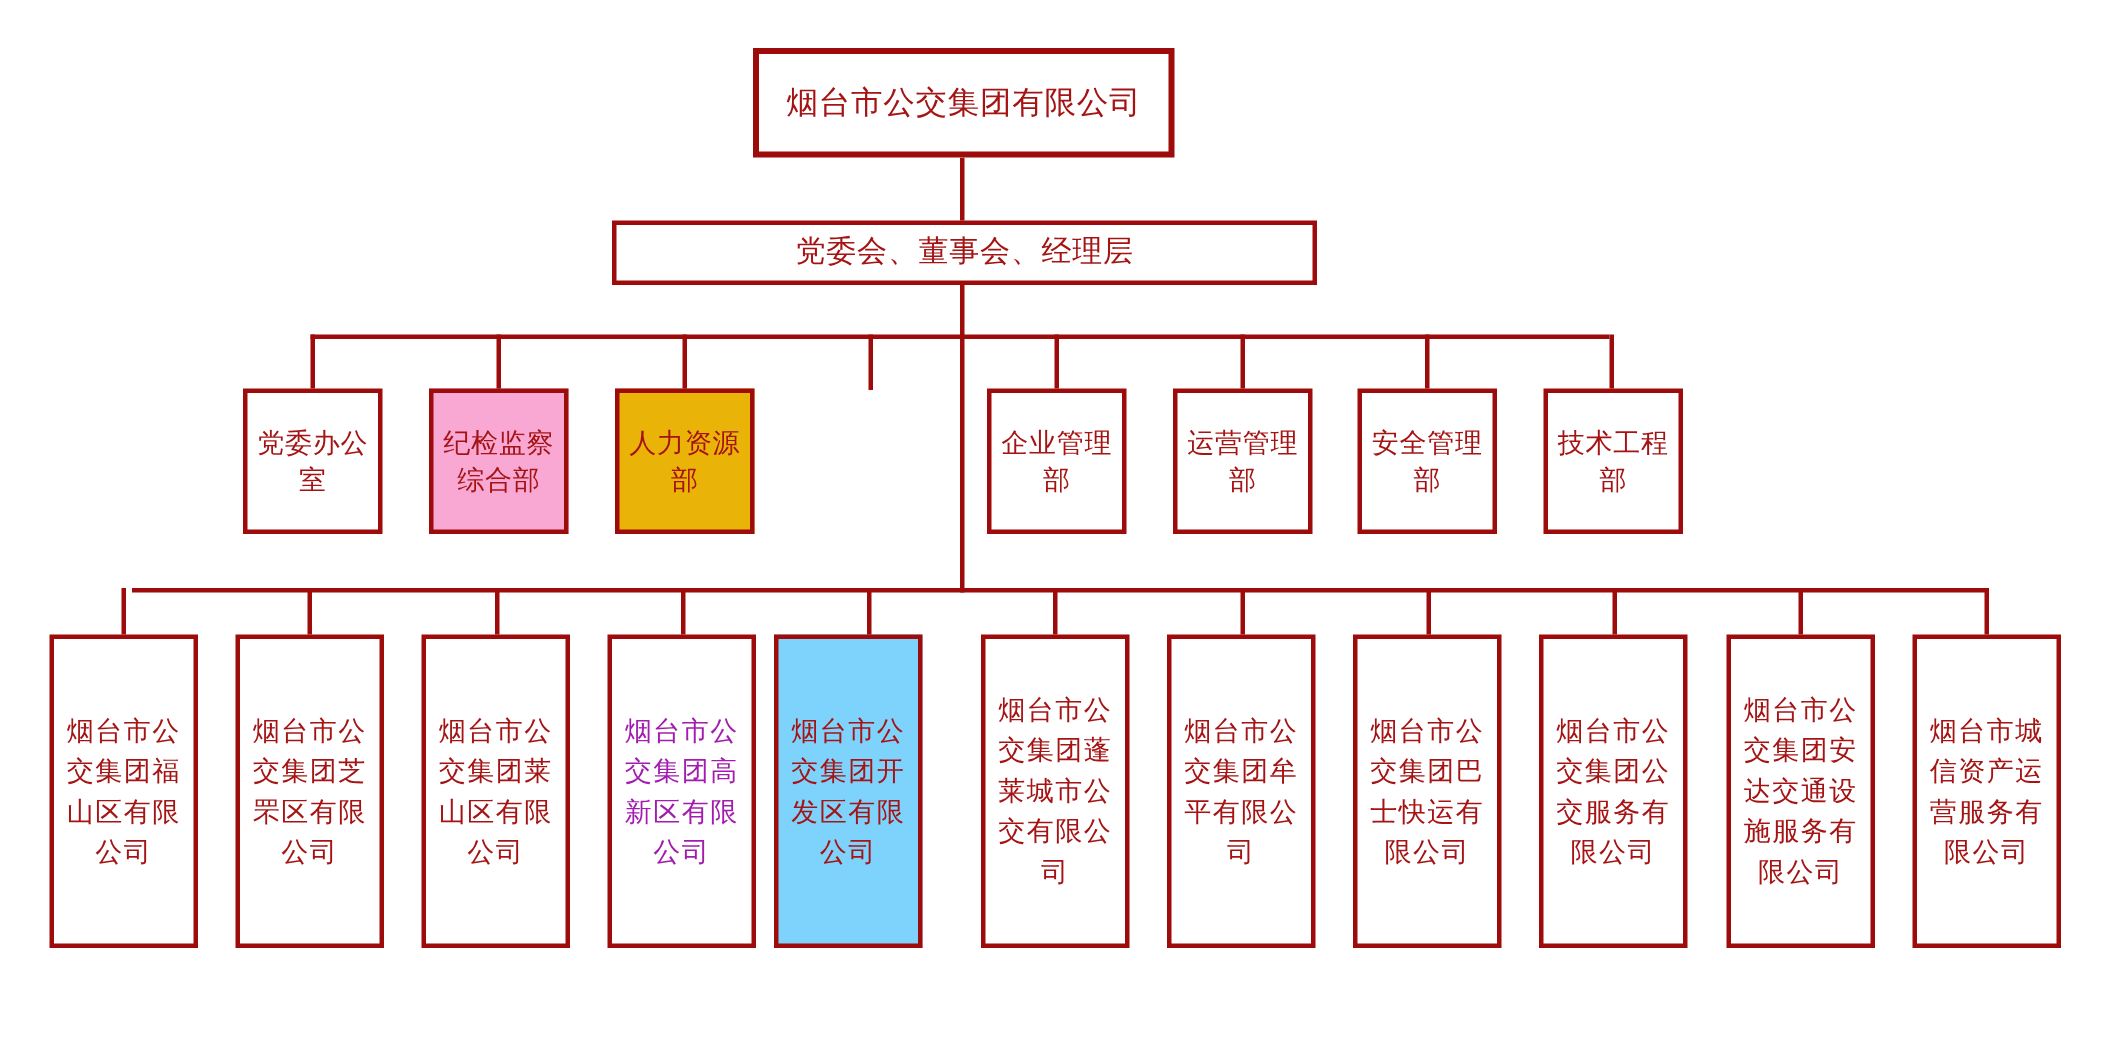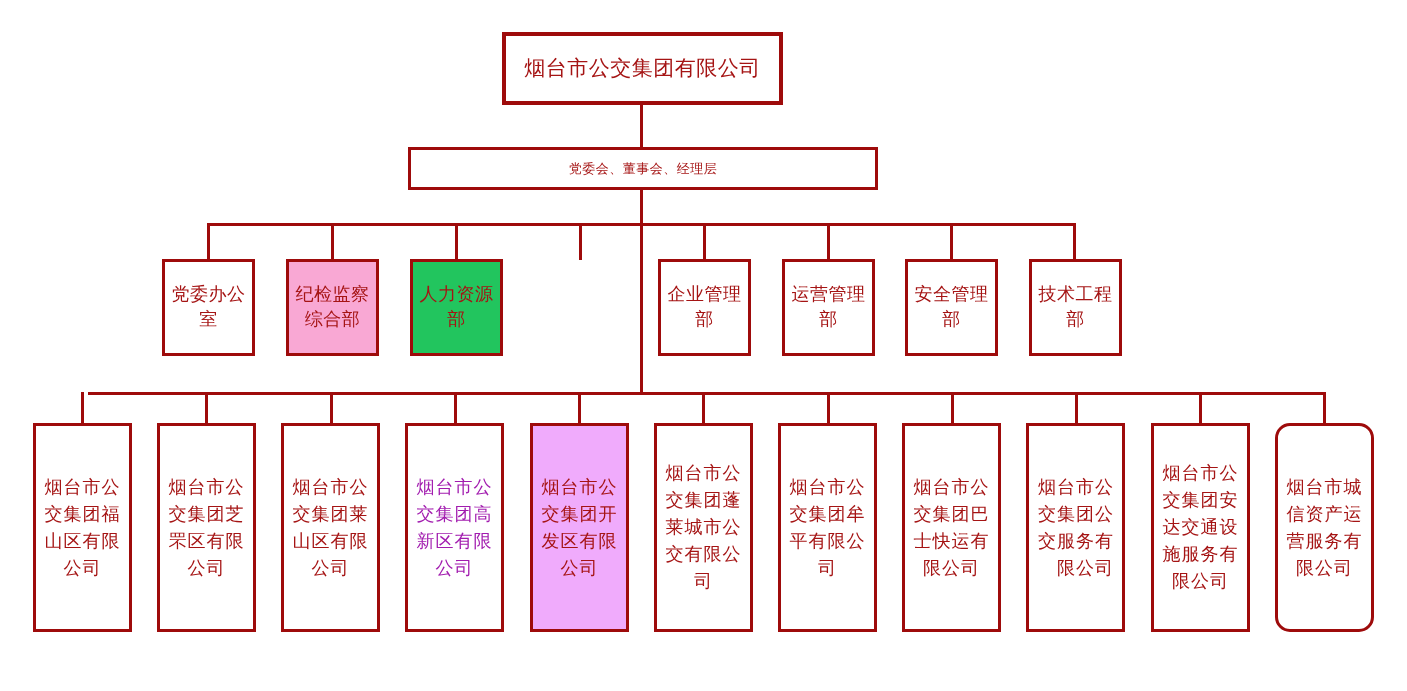--- a/index.html
+++ b/index.html
@@ -43,30 +43,29 @@
     height: 73px;
     font-size: 21px;
     border-width: 4px;
   }
   
   .lvl-gov {
     left: 408px;
     top: 147px;
     width: 470px;
     height: 43px;
-    font-size: 13px;
+    font-size: 20px;
     border-width: 3px;
   }
   
   .lvl-dept {
     top: 259px;
     width: 93px;
     height: 97px;
     font-size: 18px;
-    font-family: Liberation Mono, monospace;
   }
   .lvl-dept .box-label {
     line-height: 1.35;
   }
   
   .lvl-sub {
     top: 423px;
     width: 99px;
     height: 209px;
     font-size: 18px;
@@ -112,21 +111,21 @@
   <div class="line line-v" style="left: 827px; top: 223px; height: 37px; background: rgb(158, 11, 11);"></div>
   <div class="line line-v" style="left: 950px; top: 223px; height: 37px; background: rgb(158, 11, 11);"></div>
   <div class="line line-v" style="left: 1073px; top: 223px; height: 37px; background: rgb(158, 11, 11);"></div>
 
   <div class="box lvl-dept" style="left: 162px; border-color: rgb(158, 11, 11); color: rgb(165, 20, 20); background-color: rgb(255, 255, 255);">
     <span class="box-label">党委办公室</span>
   </div>
   <div class="box lvl-dept" style="left: 286px; border-color: rgb(158, 11, 11); color: rgb(165, 20, 20); background-color: #f9a8d4;">
     <span class="box-label">纪检监察综合部</span>
   </div>
-  <div class="box lvl-dept" style="left: 410px; border-color: rgb(158, 11, 11); color: rgb(165, 20, 20); background-color: #22c55e;">
+  <div class="box lvl-dept" style="left: 410px; border-color: rgb(158, 11, 11); color: rgb(165, 20, 20); background-color: #eab308;">
     <span class="box-label">人力资源部</span>
   </div>
   <div class="box lvl-dept" style="left: 658px; border-color: rgb(158, 11, 11); color: rgb(165, 20, 20); background-color: rgb(255, 255, 255);">
     <span class="box-label">企业管理部</span>
   </div>
   <div class="box lvl-dept" style="left: 782px; border-color: rgb(158, 11, 11); color: rgb(165, 20, 20); background-color: rgb(255, 255, 255);">
     <span class="box-label">运营管理部</span>
   </div>
   <div class="box lvl-dept" style="left: 905px; border-color: rgb(158, 11, 11); color: rgb(165, 20, 20); background-color: rgb(255, 255, 255);">
     <span class="box-label">安全管理部</span>
@@ -154,35 +153,35 @@
   </div>
   <div class="box lvl-sub" style="left: 157px; border-color: rgb(158, 11, 11); color: rgb(165, 20, 20); background-color: rgb(255, 255, 255);">
     <span class="box-label">烟台市公交集团芝罘区有限公司</span>
   </div>
   <div class="box lvl-sub" style="left: 281px; border-color: rgb(158, 11, 11); color: rgb(165, 20, 20); background-color: rgb(255, 255, 255);">
     <span class="box-label">烟台市公交集团莱山区有限公司</span>
   </div>
   <div class="box lvl-sub" style="left: 405px; border-color: rgb(158, 11, 11); color: #a21caf; background-color: rgb(255, 255, 255);">
     <span class="box-label">烟台市公交集团高新区有限公司</span>
   </div>
-  <div class="box lvl-sub" style="left: 530px; border-color: rgb(158, 11, 11); color: rgb(165, 20, 20); background-color: #f0abfc;">
+  <div class="box lvl-sub" style="left: 516px; border-color: rgb(158, 11, 11); color: rgb(165, 20, 20); background-color: #7dd3fc;">
     <span class="box-label">烟台市公交集团开发区有限公司</span>
   </div>
   <div class="box lvl-sub" style="left: 654px; border-color: rgb(158, 11, 11); color: rgb(165, 20, 20); background-color: rgb(255, 255, 255);">
     <span class="box-label">烟台市公交集团蓬莱城市公交有限公司</span>
   </div>
   <div class="box lvl-sub" style="left: 778px; border-color: rgb(158, 11, 11); color: rgb(165, 20, 20); background-color: rgb(255, 255, 255);">
     <span class="box-label">烟台市公交集团牟平有限公司</span>
   </div>
   <div class="box lvl-sub" style="left: 902px; border-color: rgb(158, 11, 11); color: rgb(165, 20, 20); background-color: rgb(255, 255, 255);">
     <span class="box-label">烟台市公交集团巴士快运有限公司</span>
   </div>
-  <div class="box lvl-sub" style="left: 1026px; border-color: rgb(158, 11, 11); color: rgb(165, 20, 20); background-color: rgb(255, 255, 255); text-align: right;">
+  <div class="box lvl-sub" style="left: 1026px; border-color: rgb(158, 11, 11); color: rgb(165, 20, 20); background-color: rgb(255, 255, 255);">
     <span class="box-label">烟台市公交集团公交服务有限公司</span>
   </div>
   <div class="box lvl-sub" style="left: 1151px; border-color: rgb(158, 11, 11); color: rgb(165, 20, 20); background-color: rgb(255, 255, 255);">
     <span class="box-label">烟台市公交集团安达交通设施服务有限公司</span>
   </div>
-  <div class="box lvl-sub" style="left: 1275px; border-color: rgb(158, 11, 11); color: rgb(165, 20, 20); background-color: rgb(255, 255, 255); border-radius: 15px;">
+  <div class="box lvl-sub" style="left: 1275px; border-color: rgb(158, 11, 11); color: rgb(165, 20, 20); background-color: rgb(255, 255, 255);">
     <span class="box-label">烟台市城信资产运营服务有限公司</span>
   </div>
 
 </div>
 
 </body></html>

